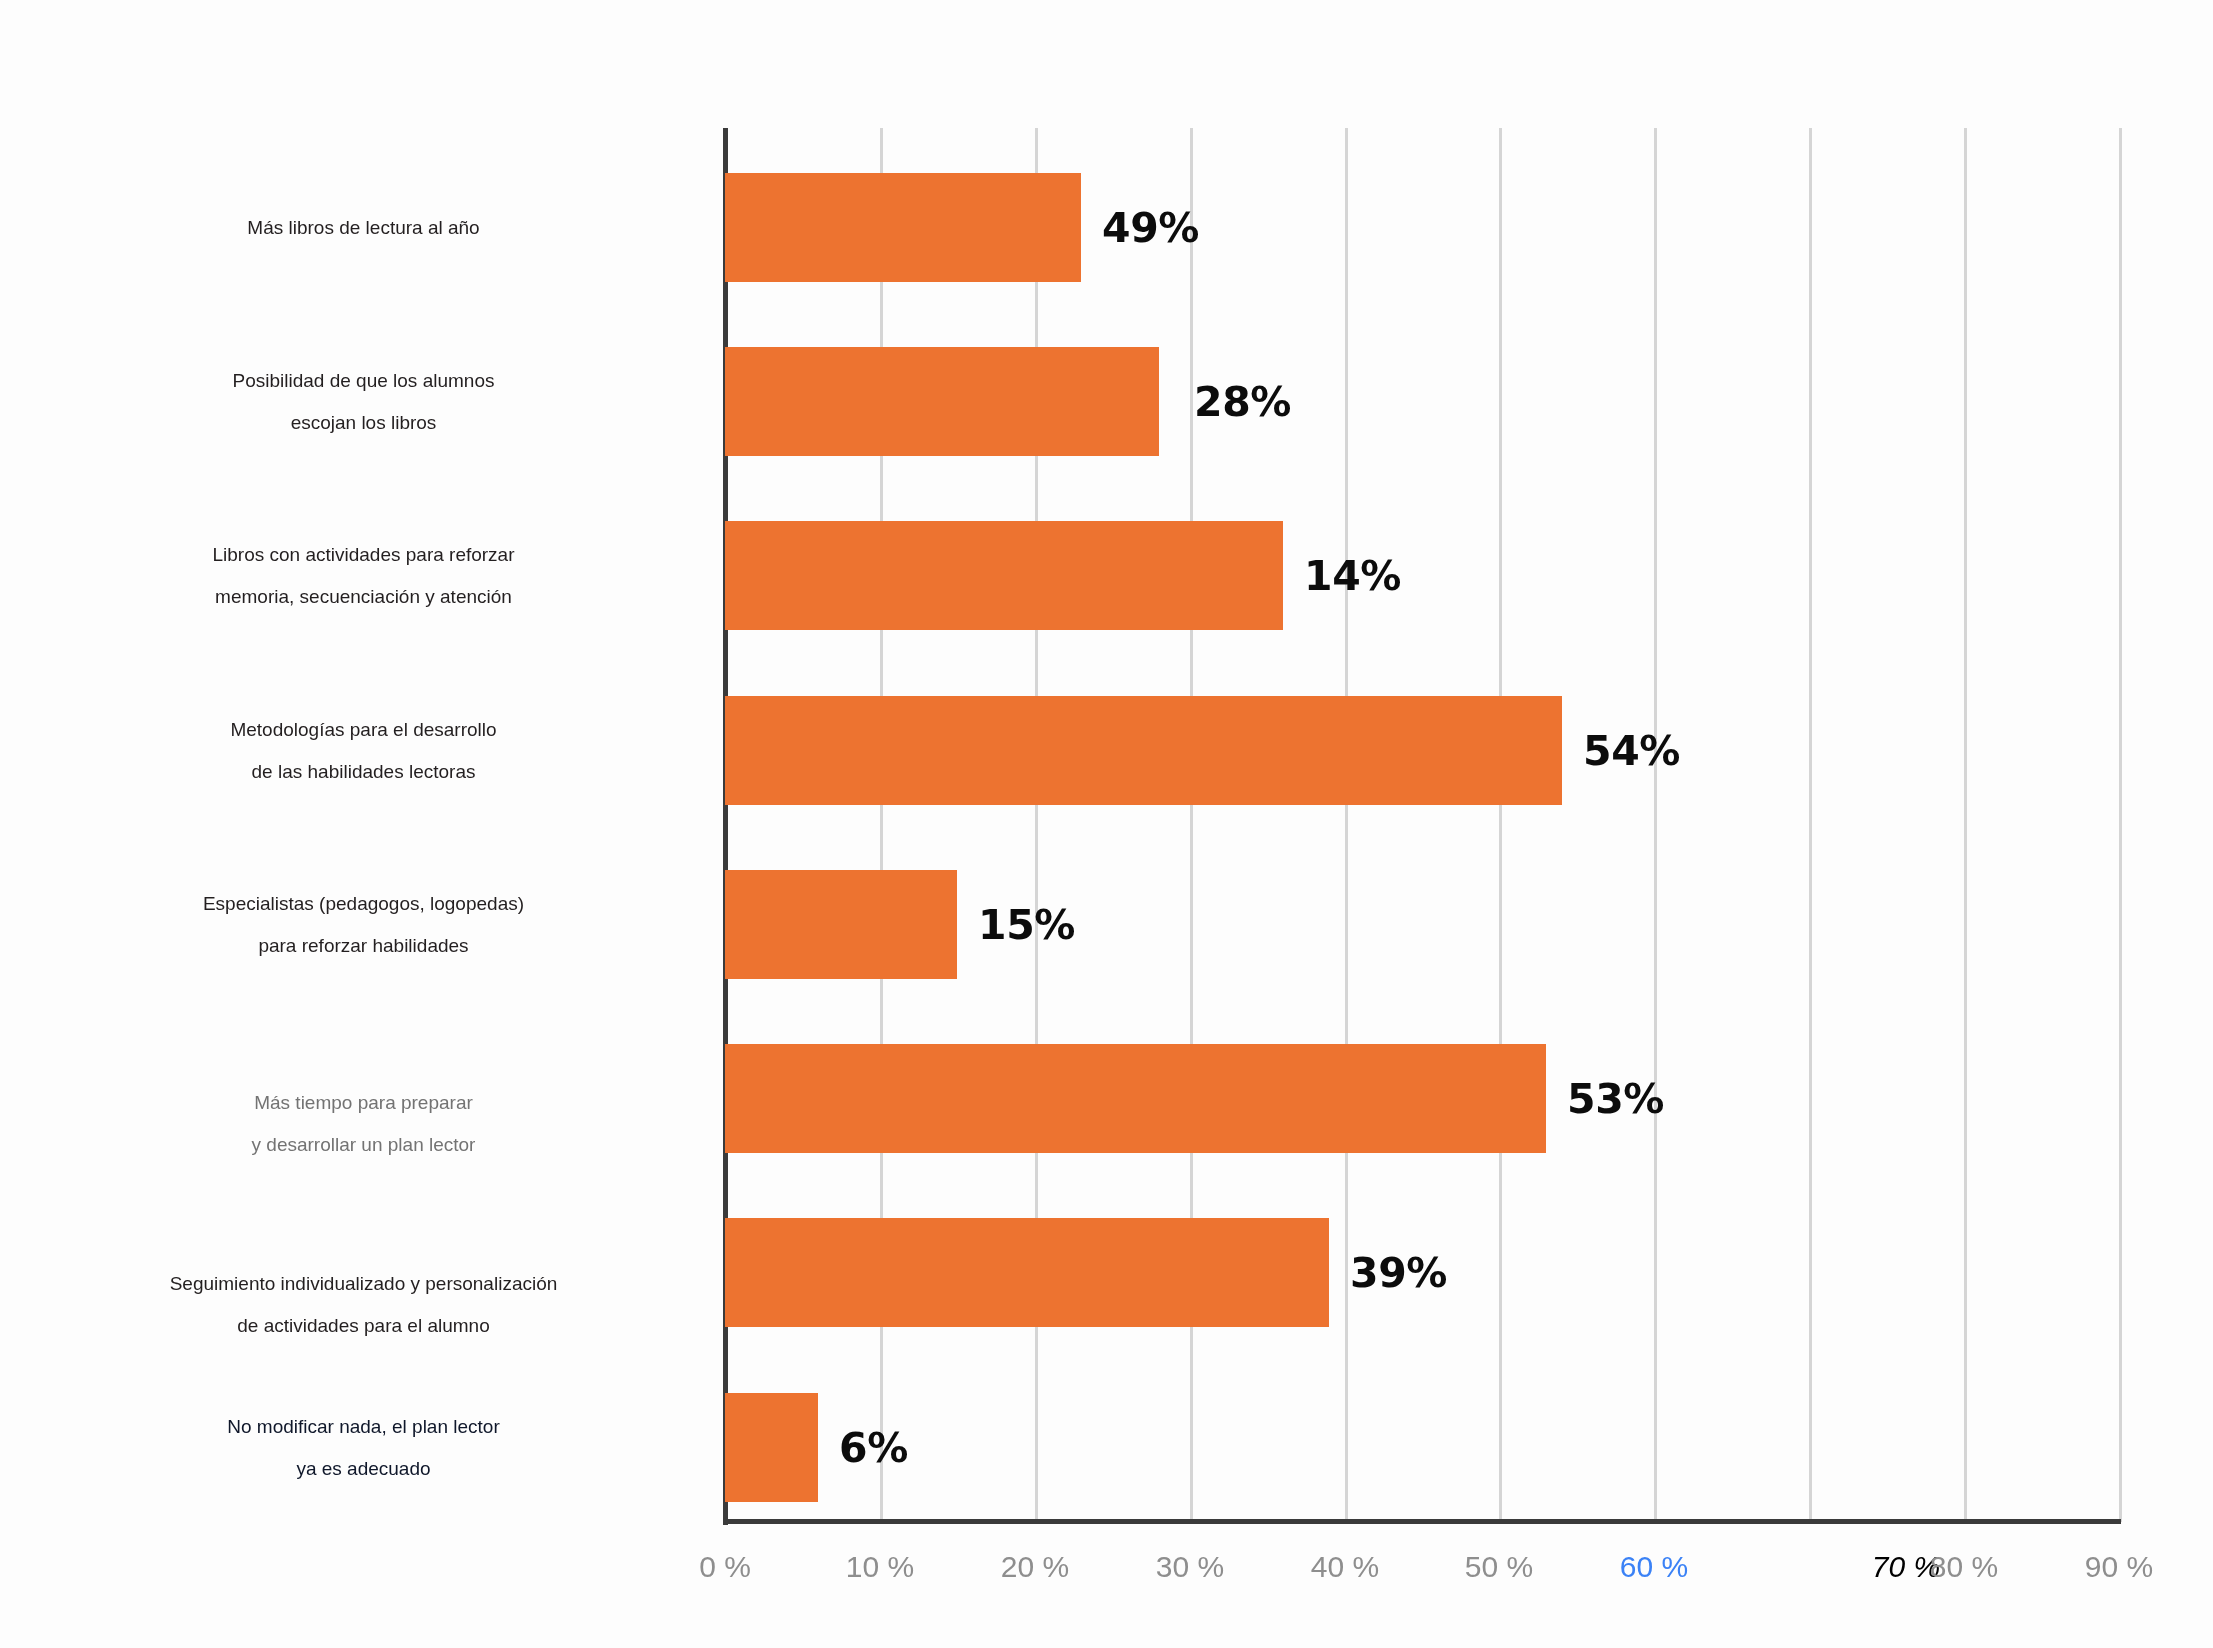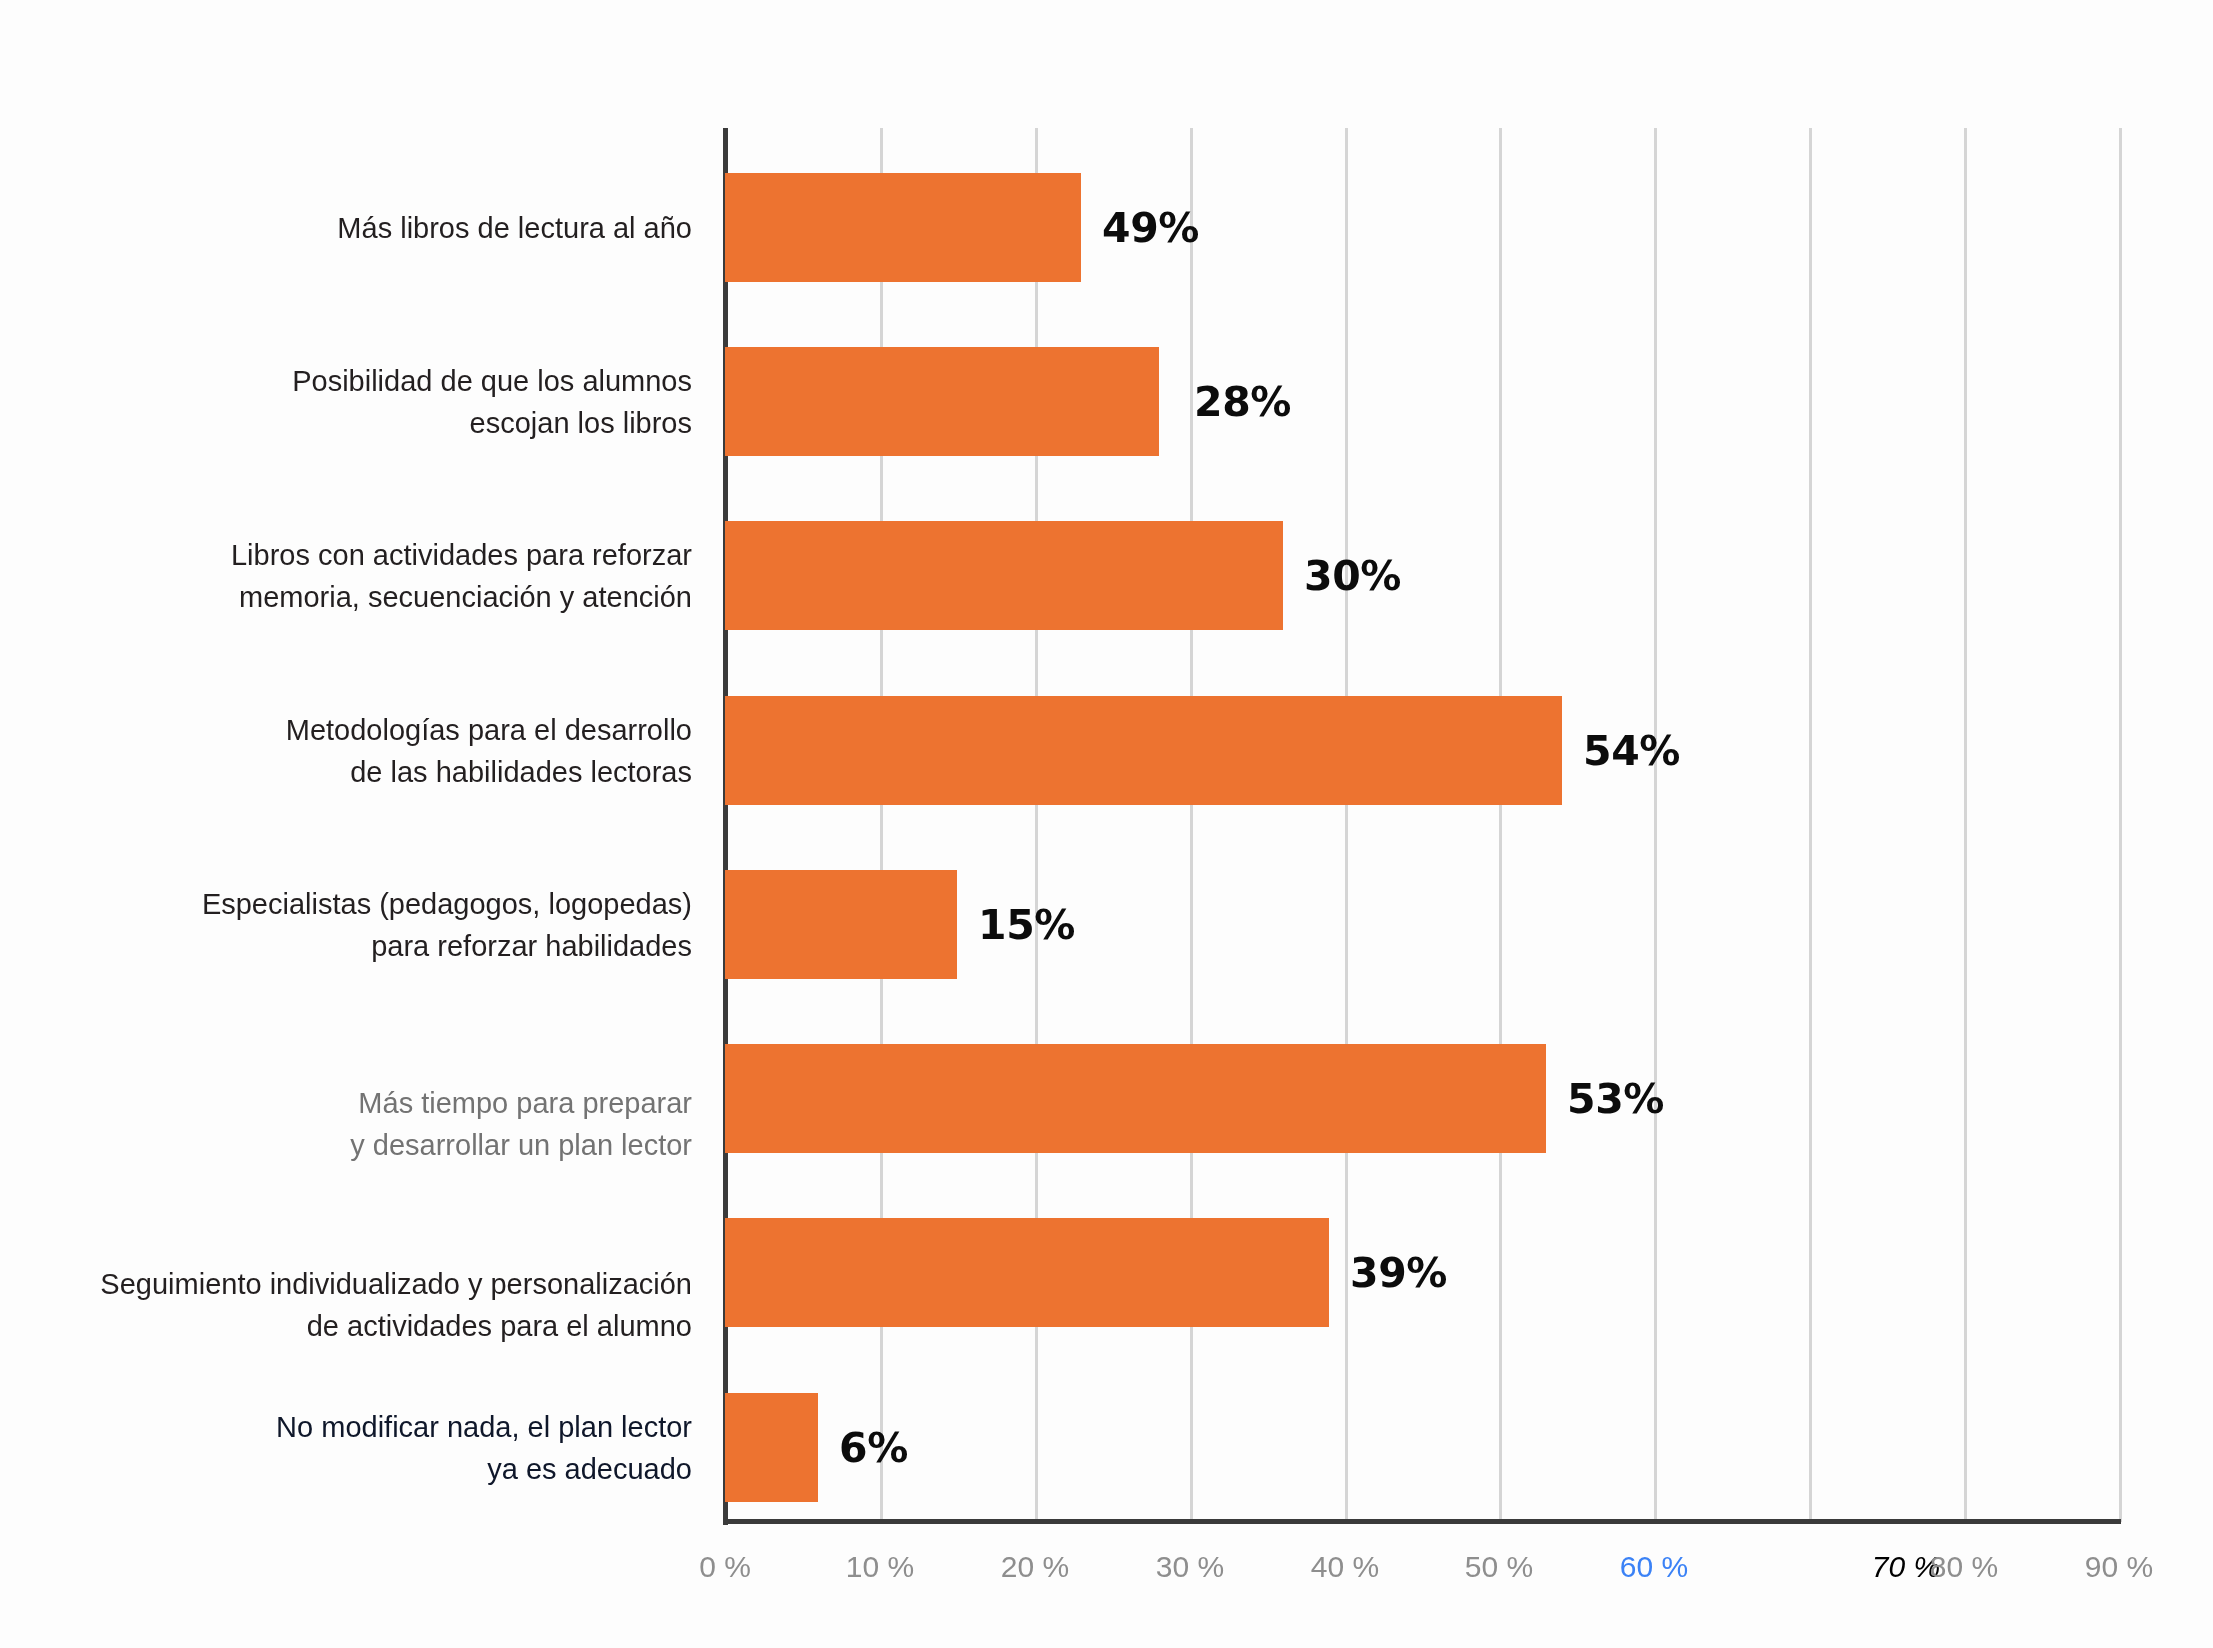--- a/index.html
+++ b/index.html
@@ -70,23 +70,23 @@
     font-size: 41px;
     color: #0c0c0c;
     letter-spacing: -0.4px;
     white-space: nowrap;
   }
 
   .cat-label {
     position: absolute;
     right: 1.7px;
     width: 657px;
-    text-align: right;
+    text-align: center;
     font-family: "Liberation Sans", sans-serif;
-    font-size: 29px;
+    font-size: 19px;
     line-height: 42px;
     color: #231f20;
     white-space: pre-line;
   }
 
   .tick-label {
     position: absolute;
     top: 1550px;
     font-family: "Liberation Sans", sans-serif;
     font-size: 30px;
@@ -119,21 +119,21 @@
       <div class="bar-row" style="top: 173px; left: 725px; width: 1395px;">
         <div class="bar" style="width: 356px; background: rgb(237, 115, 48);"></div>
         <div class="bar-value" style="left: 377px; color: rgb(12, 12, 12);">49%</div>
       </div>
       <div class="bar-row" style="top: 347px; left: 725px; width: 1395px;">
         <div class="bar" style="width: 434px; background: rgb(237, 115, 48);"></div>
         <div class="bar-value" style="left: 469px; color: rgb(12, 12, 12);">28%</div>
       </div>
       <div class="bar-row" style="top: 521px; left: 725px; width: 1395px;">
         <div class="bar" style="width: 558px; background: rgb(237, 115, 48);"></div>
-        <div class="bar-value" style="left: 579px; color: rgb(12, 12, 12);">30%</div>
+        <div class="bar-value" style="left: 579px; color: rgb(12, 12, 12);">14%</div>
       </div>
       <div class="bar-row" style="top: 696px; left: 725px; width: 1395px;">
         <div class="bar" style="width: 837px; background: rgb(237, 115, 48);"></div>
         <div class="bar-value" style="left: 858px; color: rgb(12, 12, 12);">54%</div>
       </div>
       <div class="bar-row" style="top: 870px; left: 725px; width: 1395px;">
         <div class="bar" style="width: 232px; background: rgb(237, 115, 48);"></div>
         <div class="bar-value" style="left: 253px; color: rgb(12, 12, 12);">15%</div>
       </div>
       <div class="bar-row" style="top: 1044px; left: 725px; width: 1395px;">

